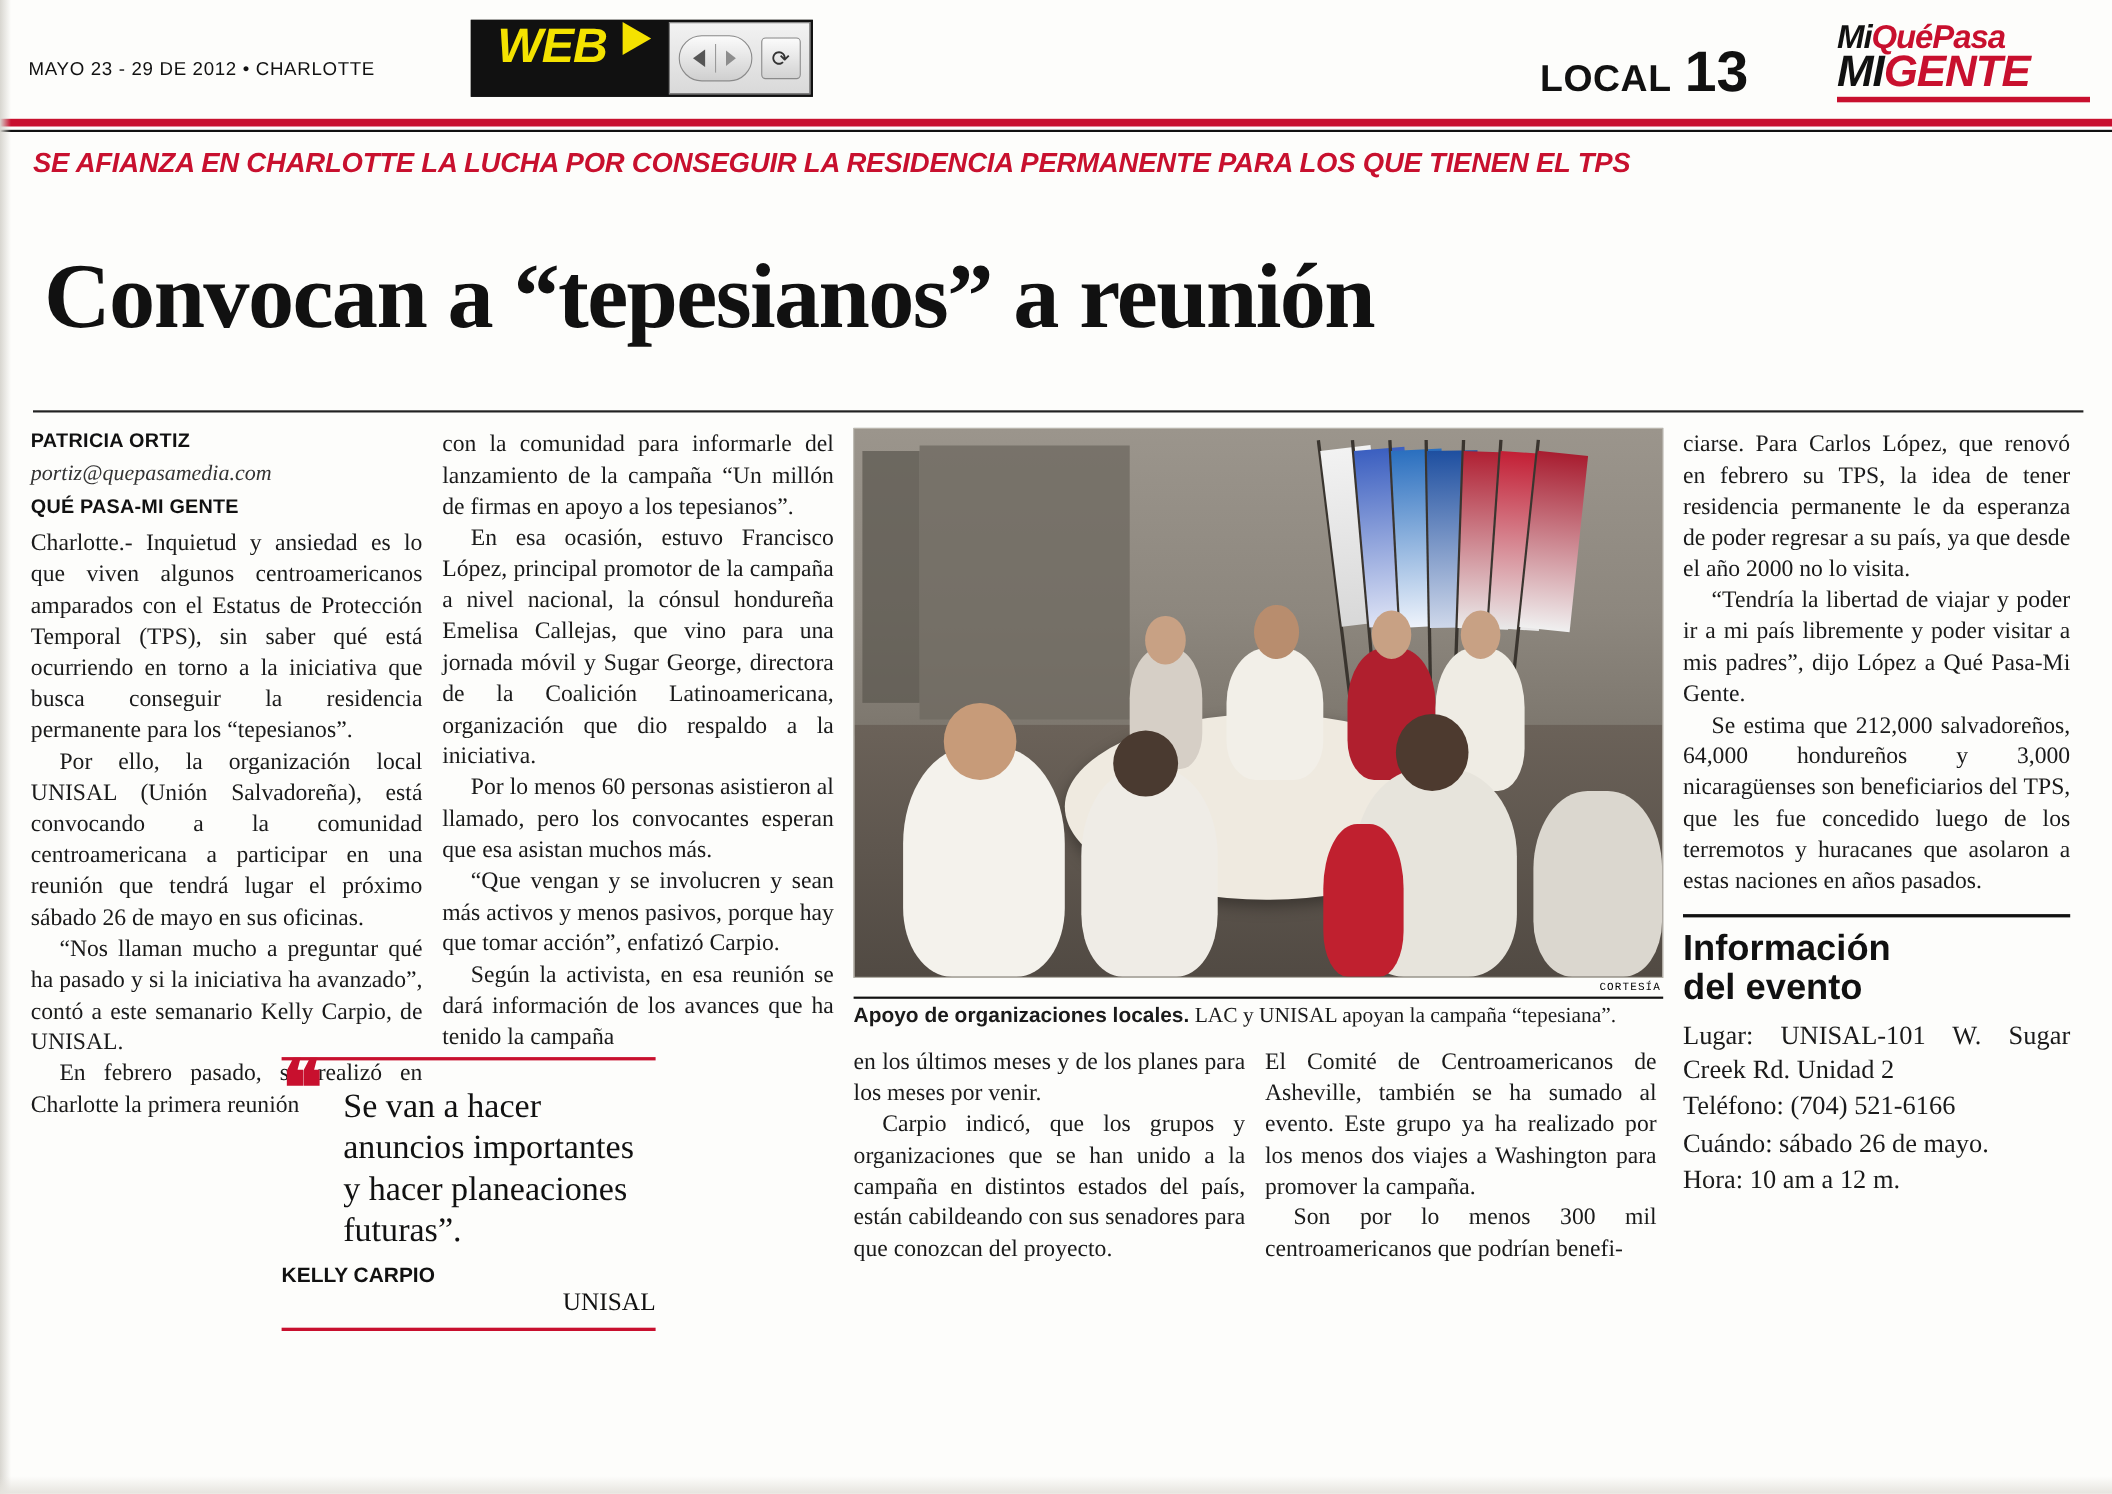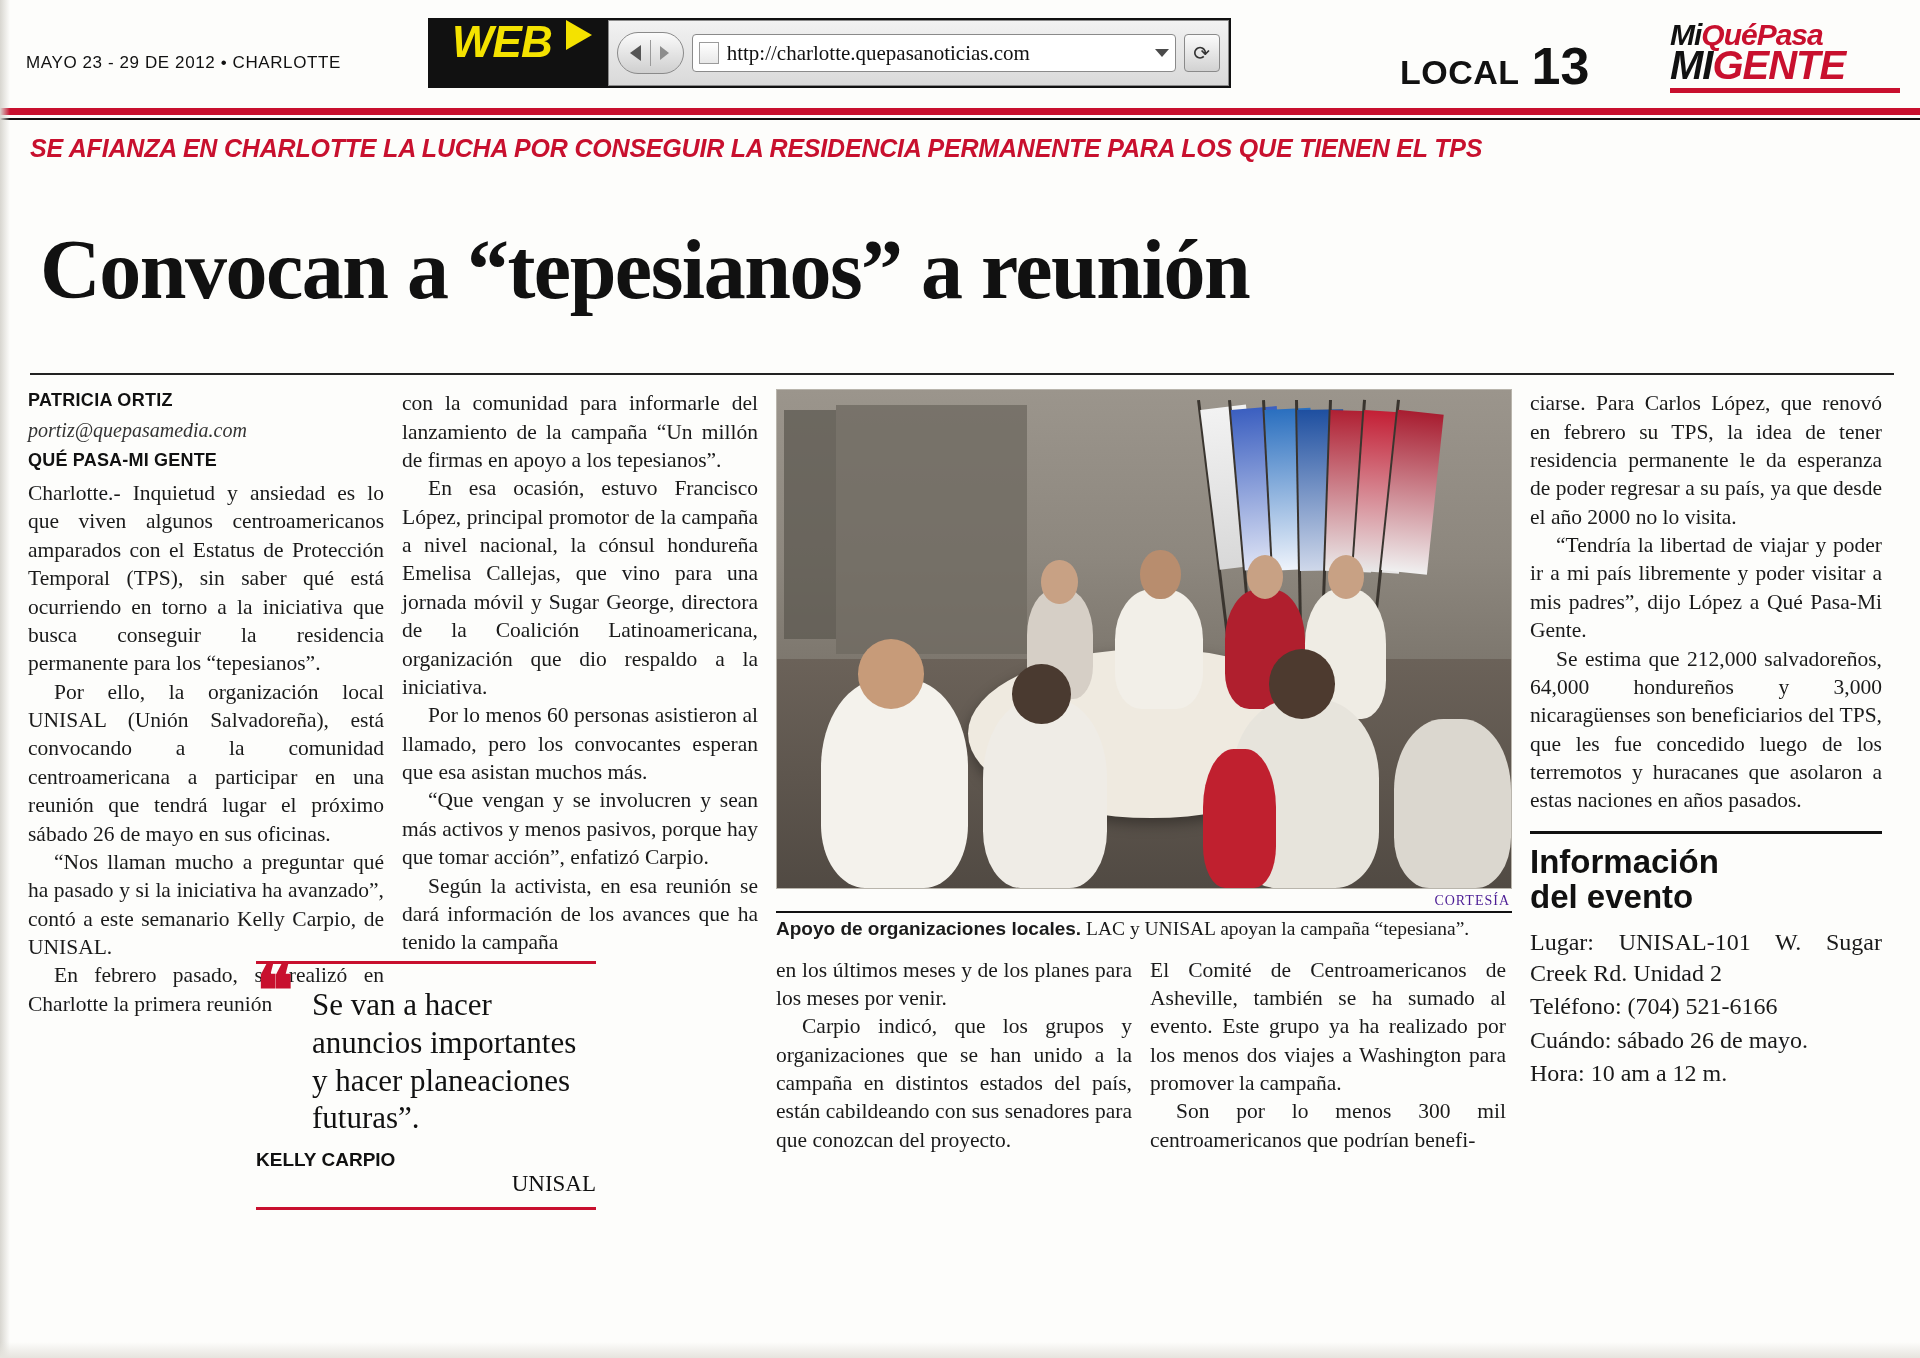--- a/index.html
+++ b/index.html
@@ -333,24 +333,24 @@
   .flag b {
     position: absolute; left: 12px; top: 4%;
     width: 46px; height: 62%;
     display: block;
   }
   .person {
     position: absolute; border-radius: 42% 42% 30% 30%;
   }
   .head { position: absolute; border-radius: 50%; background: #c8a184; }
   .cortesia {
-    font-family: Liberation Serif, serif;
-    font-size: 14px;
+    font-family: Liberation Mono, monospace;
+    font-size: 10px;
     letter-spacing: 1px;
-    color: #4c1d95;
+    color: #000000;
     text-align: right;
     padding: 4px 2px 0 0;
   }
   .caption {
     font-size: 19.5px;
     line-height: 1.25;
     padding-top: 4px;
     border-top: 2px solid #111;
     margin-top: 2px;
   }
@@ -410,25 +410,20 @@
       </div>
       <div class="browser">
         <div class="nav-pill">
           <span class="nav-btn">
               <span class="tri-left"></span>
             </span>
           <span class="nav-div"></span>
           <span class="nav-btn">
               <span class="tri-right"></span>
             </span>
-        </div>
-        <div class="url-box">
-          <span class="url-fav"></span>
-          <span class="url-text">http://charlotte.quepasanoticias.com</span>
-          <span class="url-caret"></span>
         </div>
         <div class="reload-btn">⟳</div>
       </div>
     </div>
 
     <div class="local-block">
       <span class="local-word">LOCAL</span>
       <span class="local-num">13</span>
     </div>
 

